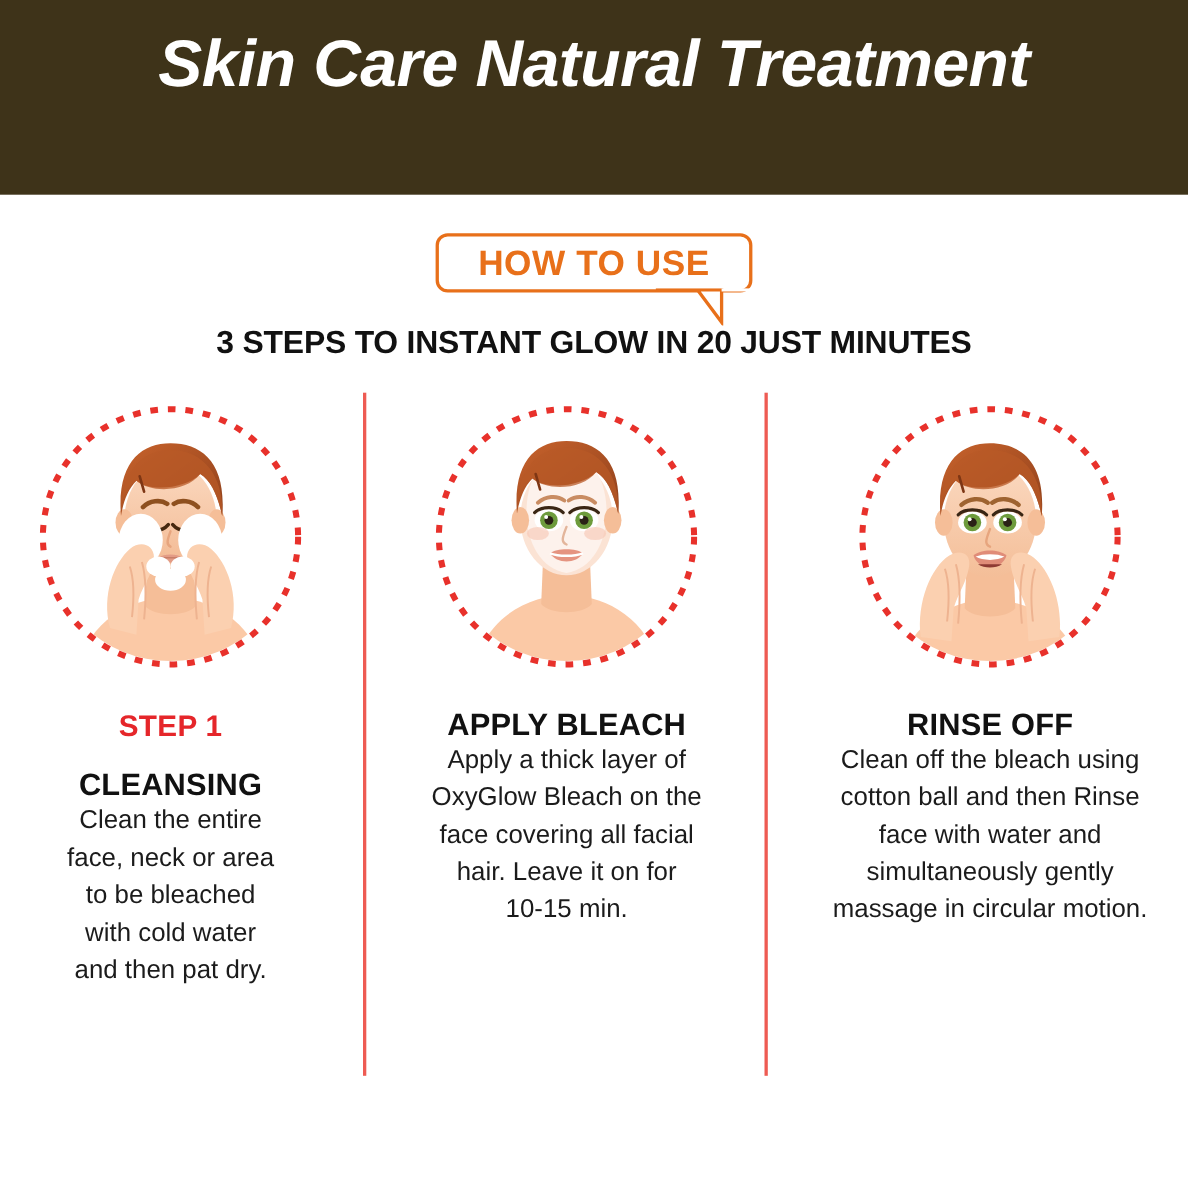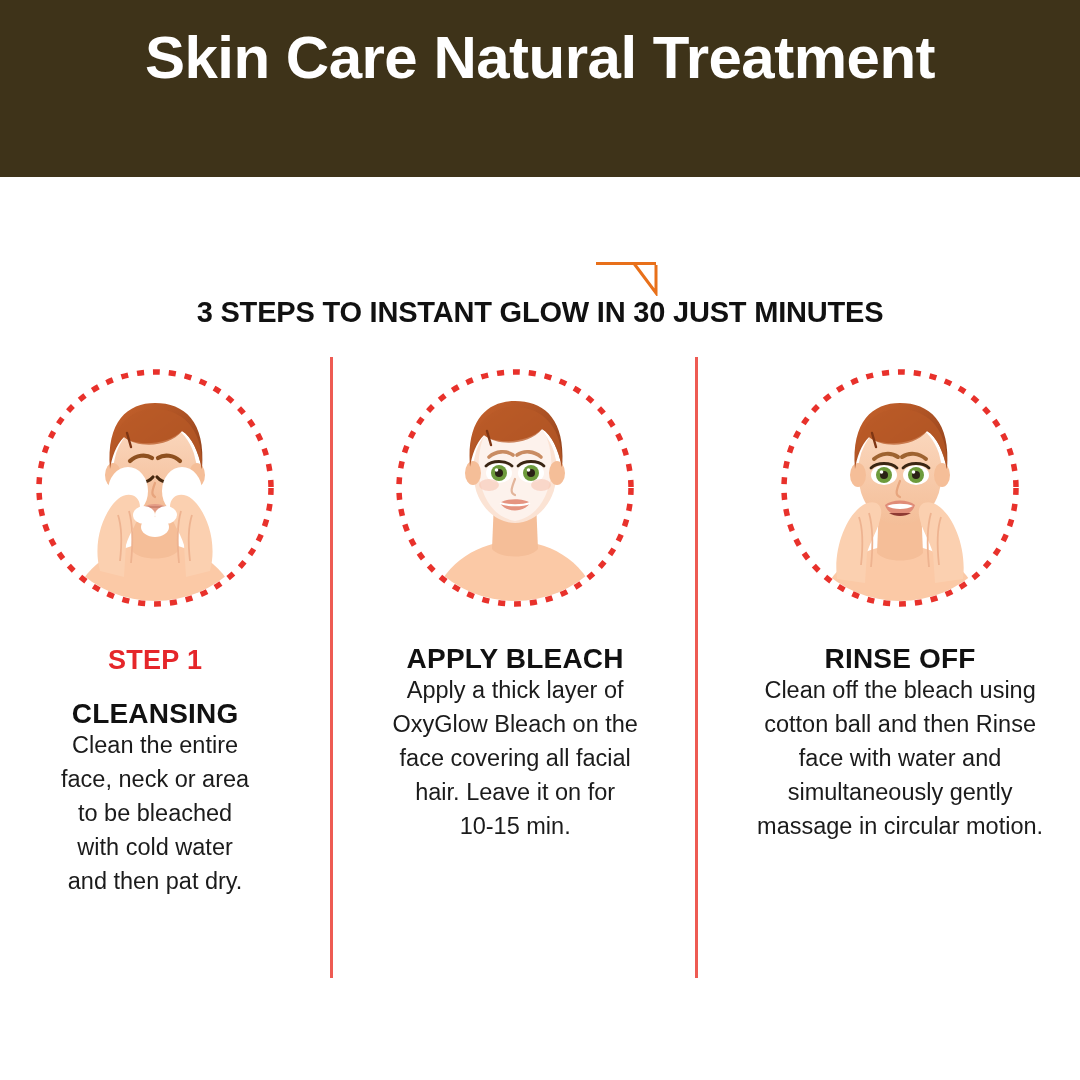--- a/index.html
+++ b/index.html
@@ -16,20 +16,21 @@
   }
 
   
   #header-band {
     position: absolute;
     left: 0; top: 0;
     width: 1080px;
     height: 177px;
     background: #3E3319;
     text-align: center;
+    font-style: italic;
   }
   #header-title {
     margin: 0;
     padding-top: 26px;
     color: #ffffff;
     font-size: 60px;
     font-weight: bold;
     letter-spacing: -0.5px;
     line-height: 1.05;
     font-family: "Liberation Sans", sans-serif;
@@ -173,28 +174,31 @@
   .col-3 .step-desc { padding: 0 20px; }
 </style>
 </head>
 <body>
 
 <div id="header-band">
   <h1 id="header-title">Skin Care Natural Treatment</h1>
 </div>
 
 <div id="bubble-wrap">
+  <div id="bubble">
+    <span id="bubble-label">HOW TO USE</span>
+  </div>
   <svg id="bubble-tail" viewBox="0 0 90 34">
     <path d="M2 2 L60 2 L60 30 L40 2" fill="#ffffff" stroke="none"></path>
     <path d="M0 1.5 L60 1.5 L60 31 L38 1.5" fill="none" stroke="#E8701A" stroke-width="3" stroke-linejoin="miter"></path>
     <rect x="60" y="0" width="30" height="3" fill="#ffffff"></rect>
   </svg>
 </div>
 
-<div id="steps-subhead">3 STEPS TO INSTANT GLOW IN 30 JUST MINUTES</div>
+<div id="steps-subhead">3 STEPS TO INSTANT GLOW IN 20 JUST MINUTES</div>
 
 <div id="columns">
 
   <div class="col col-1">
     <div class="illus-wrap">
       <div class="illus">
         <svg viewBox="0 0 246 246" width="246" height="246">
           <defs>
             <clipPath id="c1">
                 <circle cx="123" cy="123" r="113"></circle>

